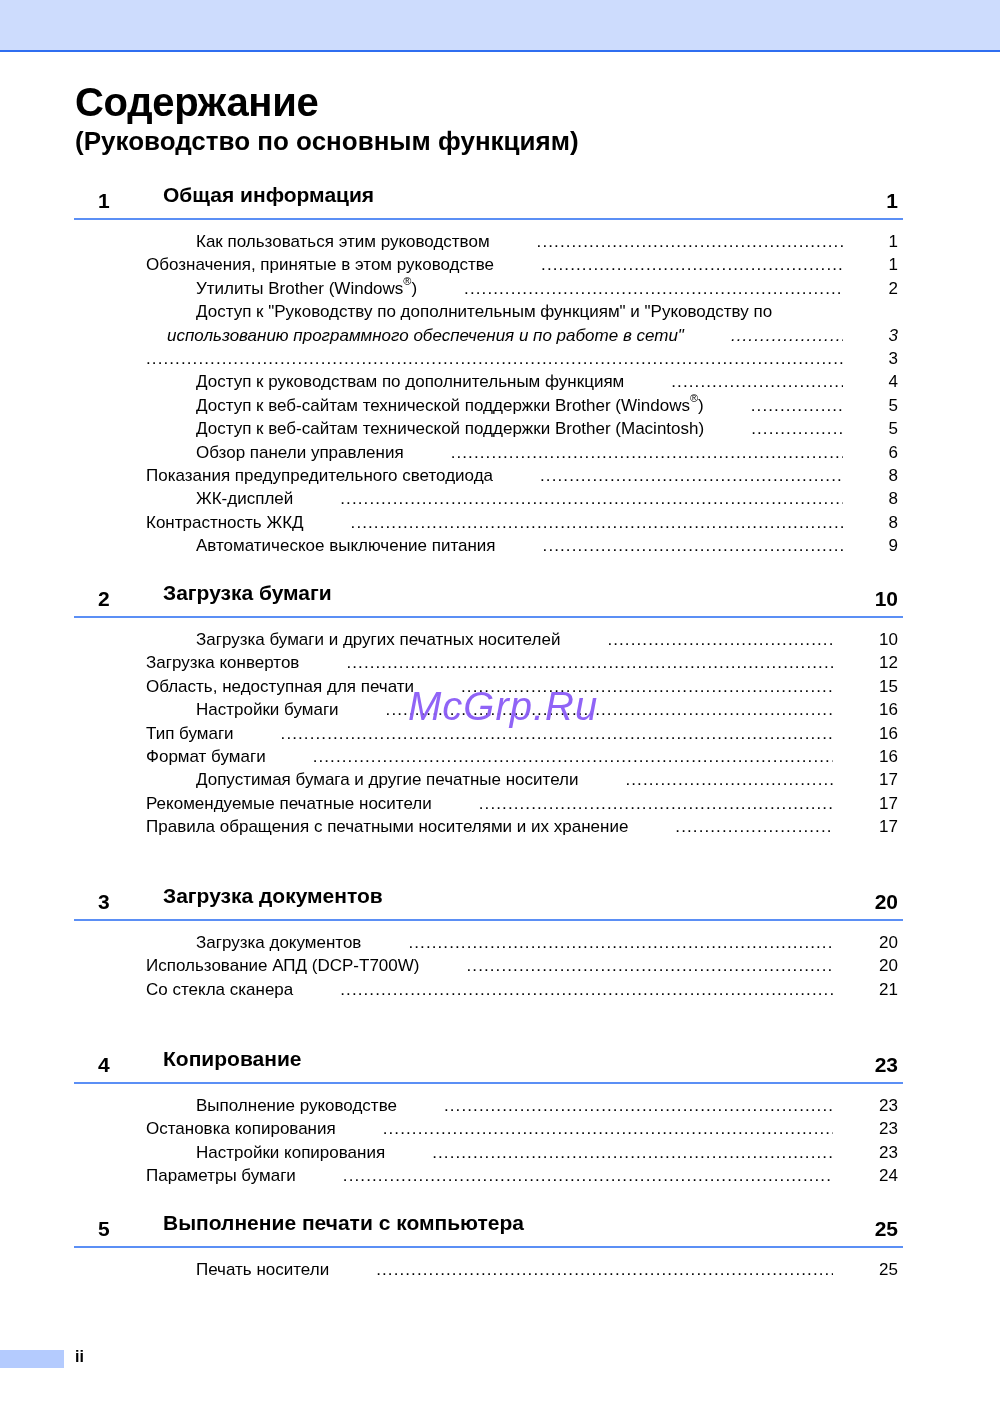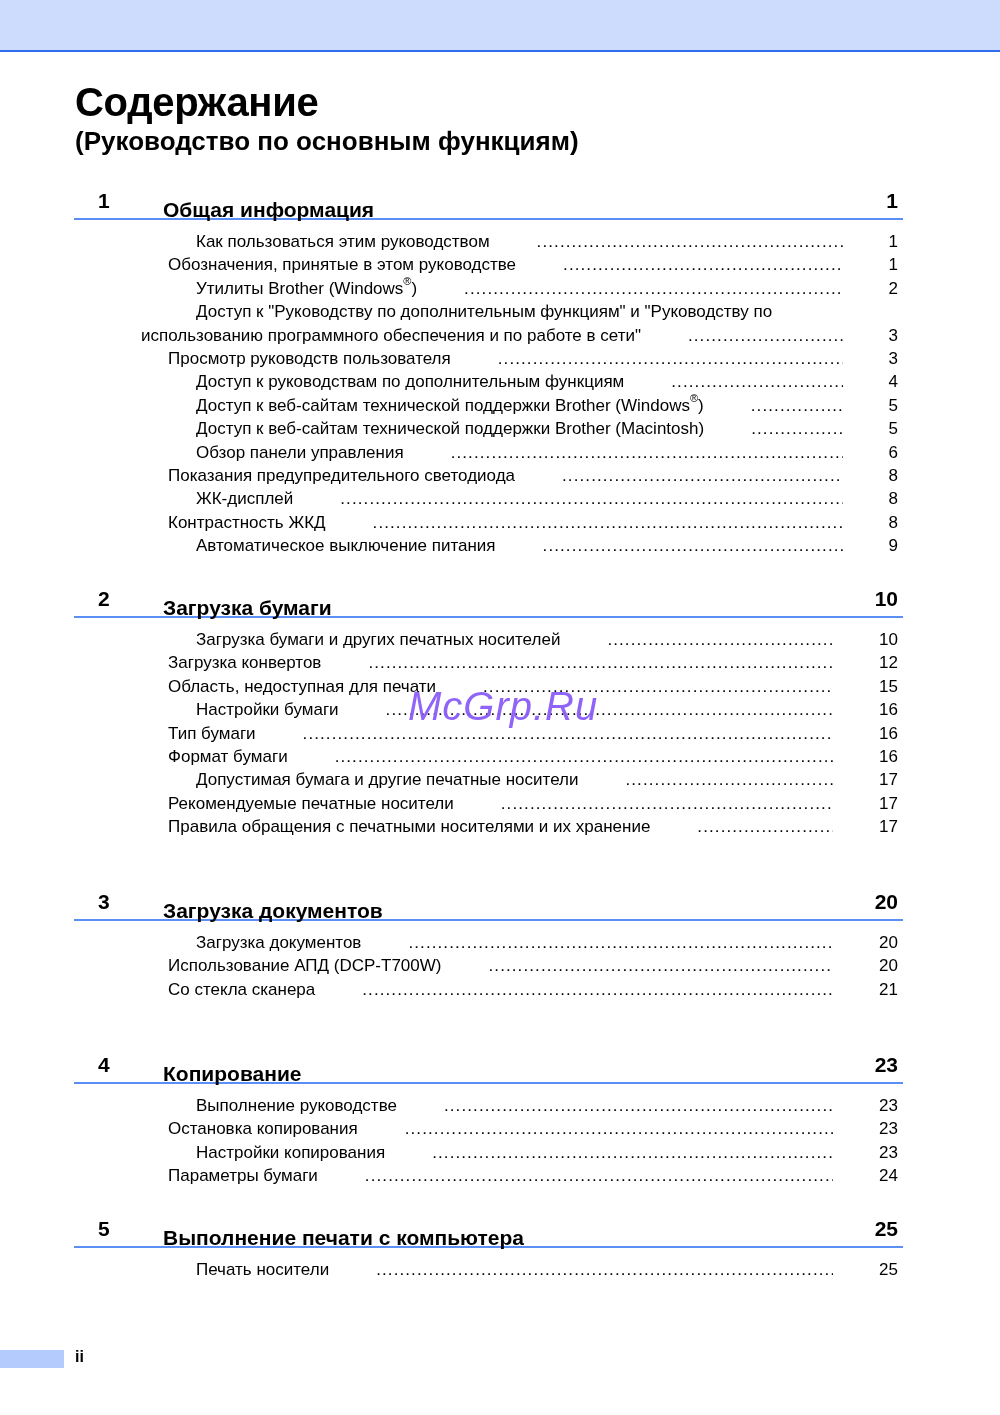--- a/index.html
+++ b/index.html
@@ -26,33 +26,33 @@
   .toc { position: absolute; left: 0; top: 0; width: 1000px; }
   .chapter {
     position: absolute; left: 74px; width: 829px;
   }
   .chapter-head {
     position: relative; height: 35px;
     border-bottom: 2px solid #5b8ff5;
     font-weight: bold; font-size: 21px;
   }
   .chapter-num { position: absolute; left: 24px; top: 6px; }
-  .chapter-title { position: absolute; left: 89px; top: 15px; }
+  .chapter-title { position: absolute; left: 89px; top: 0; }
   .chapter-page { position: absolute; right: 5px; top: 6px; }
   .entries { margin-top: 10px; }
   .entry {
     position: relative; display: flex; align-items: baseline;
     font-size: 17px; line-height: 23.4px; height: 23.4px;
     white-space: nowrap; overflow: hidden;
     padding-right: 5px;
     gap: 45px;
   }
   .entry.l1 { margin-left: 122px; }
-  .entry.l2 { margin-left: 94px; }
-  .entry.cont { margin-left: 67px; }
+  .entry.l2 { margin-left: 72px; }
+  .entry.cont { margin-left: 93px; font-style: italic; }
   .entry-text { flex: 0 0 auto; background: #fff; padding-right: 2px; }
   .entry-dots {
     flex: 1 1 auto; overflow: hidden; color: #000;
     letter-spacing: 1.1px;
   }
   .entry-dots::before {
     content: "..............................................................................................................................................................................................";
   }
   .entry-page { flex: 0 0 auto; padding-left: 1px; }
   sup { font-size: 11px; line-height: 0; position: relative; top: -2px; vertical-align: super; }
@@ -103,21 +103,20 @@
         </div>
         <div class="entry l1">
           <span class="entry-text"><span>Доступ к "Руководству по дополнительным функциям" и "Руководству по</span></span>
         </div>
         <div class="entry cont">
           <span class="entry-text"><span>использованию программного обеспечения и по работе в сети"</span></span>
           <span class="entry-dots"></span>
           <span class="entry-page">3</span>
         </div>
         <div class="entry l2">
-          <span class="entry-text"><span>Просмотр руководств пользователя</span></span>
           <span class="entry-dots"></span>
           <span class="entry-page">3</span>
         </div>
         <div class="entry l1">
           <span class="entry-text"><span>Доступ к руководствам по дополнительным функциям</span></span>
           <span class="entry-dots"></span>
           <span class="entry-page">4</span>
         </div>
         <div class="entry l1">
           <span class="entry-text"><span>Доступ к веб-сайтам технической поддержки Brother (Windows</span><sup>®</sup><span>)</span></span>

